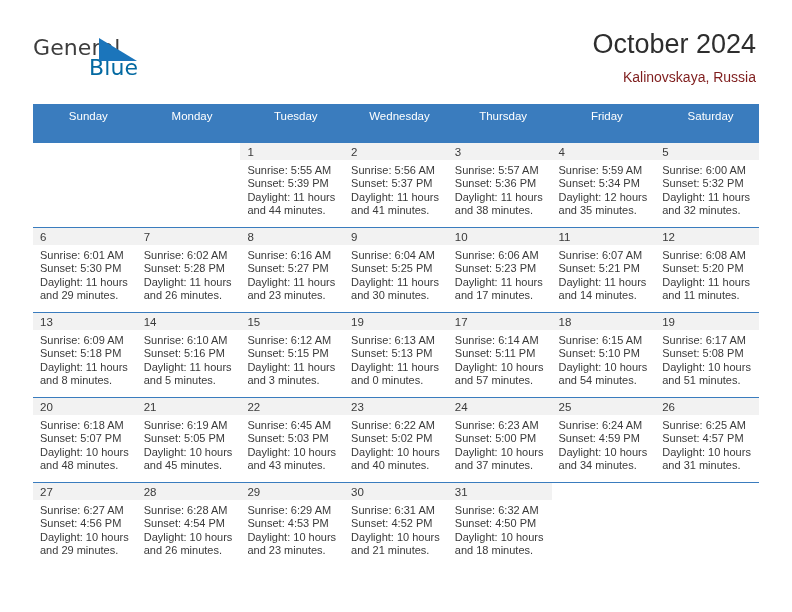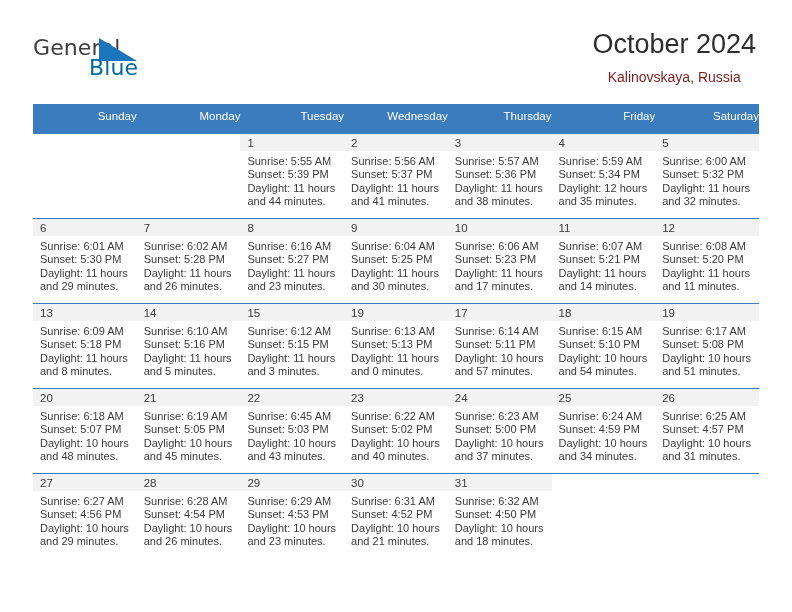--- a/index.html
+++ b/index.html
@@ -61,21 +61,21 @@
     left: 66px;
     top: 3px;
     width: 38px;
     height: 23px;
   }
 
   .title-wrap {
     position: absolute;
     right: 36px;
     top: 28px;
-    text-align: center;
+    text-align: right;
     margin-left: 35px;
   }
   .cal-title {
     font-size: 27px;
     line-height: 33px;
     color: #2e2e2e;
     font-weight: normal;
     margin: 0;
     font-family: "Liberation Sans", sans-serif;
   }
@@ -95,22 +95,22 @@
     width: 726px;
     border-collapse: collapse;
     table-layout: fixed;
   }
   .calendar th {
     background: #3a7cbe;
     color: #ffffff;
     font-weight: normal;
     font-size: 11.5px;
     line-height: 14px;
-    text-align: right;
-    padding: 5px 0 10px 7px;
+    text-align: center;
+    padding: 5px 0 19px 7px;
     border: none;
   }
   .calendar td {
     vertical-align: top;
     height: 84px;
     padding: 0;
     border: none;
     border-top: 1px solid #3a7cbe;
     background: #ffffff;
   }

